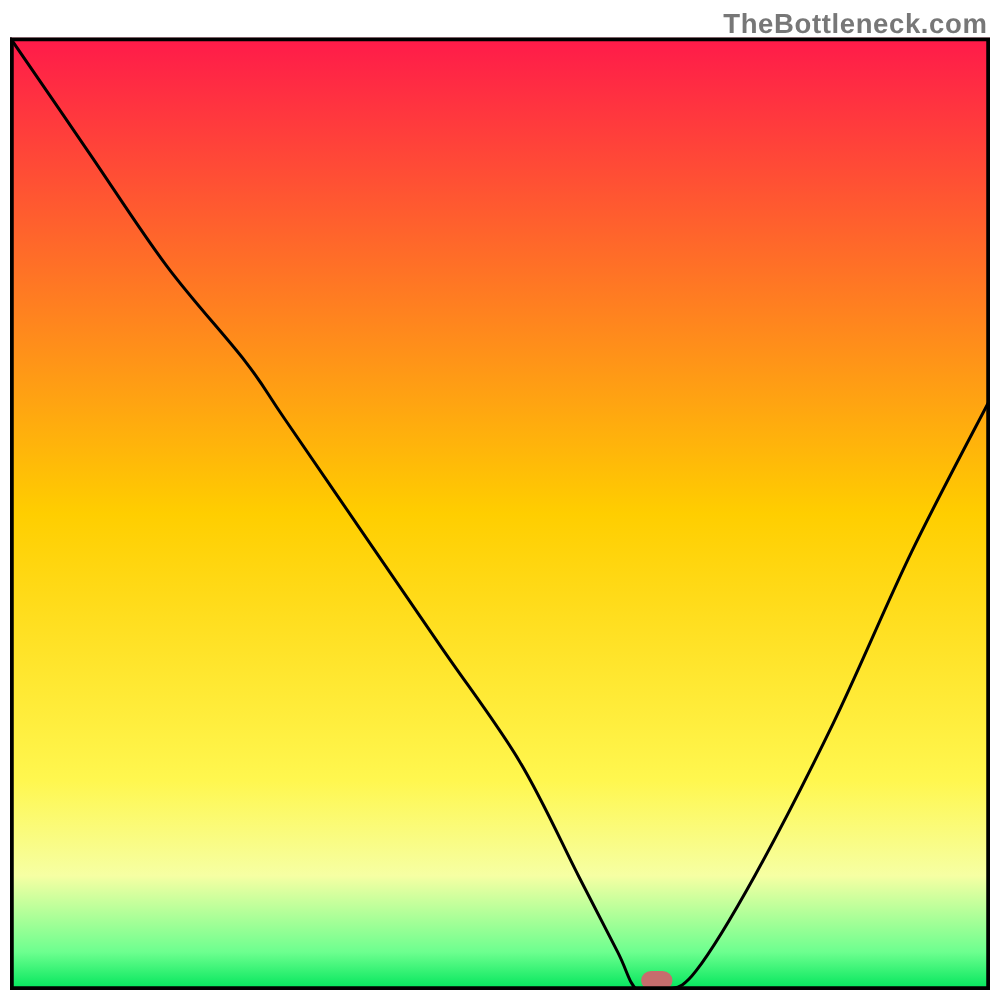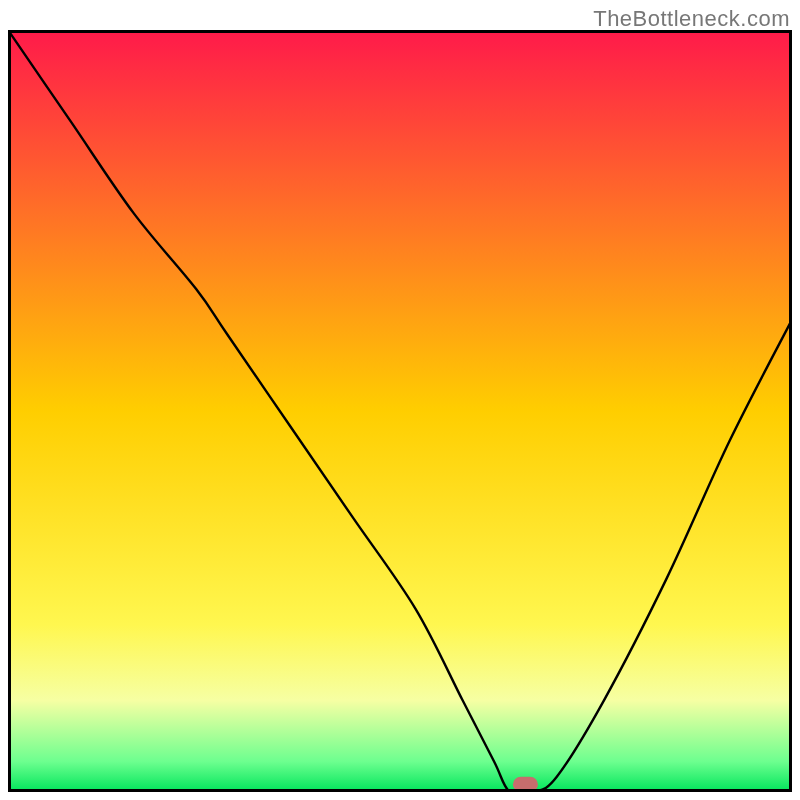--- a/index.html
+++ b/index.html
@@ -11,21 +11,21 @@
     font-family: Arial, Helvetica, sans-serif;
     overflow: hidden;
     position: relative;
   }
   .watermark {
     position: absolute;
     top: 6px;
     right: 10px;
     color: #777;
     font-size: 22px;
-    font-weight: 400;
+    font-weight: 700;
     z-index: 10;
     letter-spacing: 0.5px;
   }
   .frame {
     position: absolute;
     left: 8px;
     top: 30px;
     width: 784px;   
     height: 762px;  
   }

